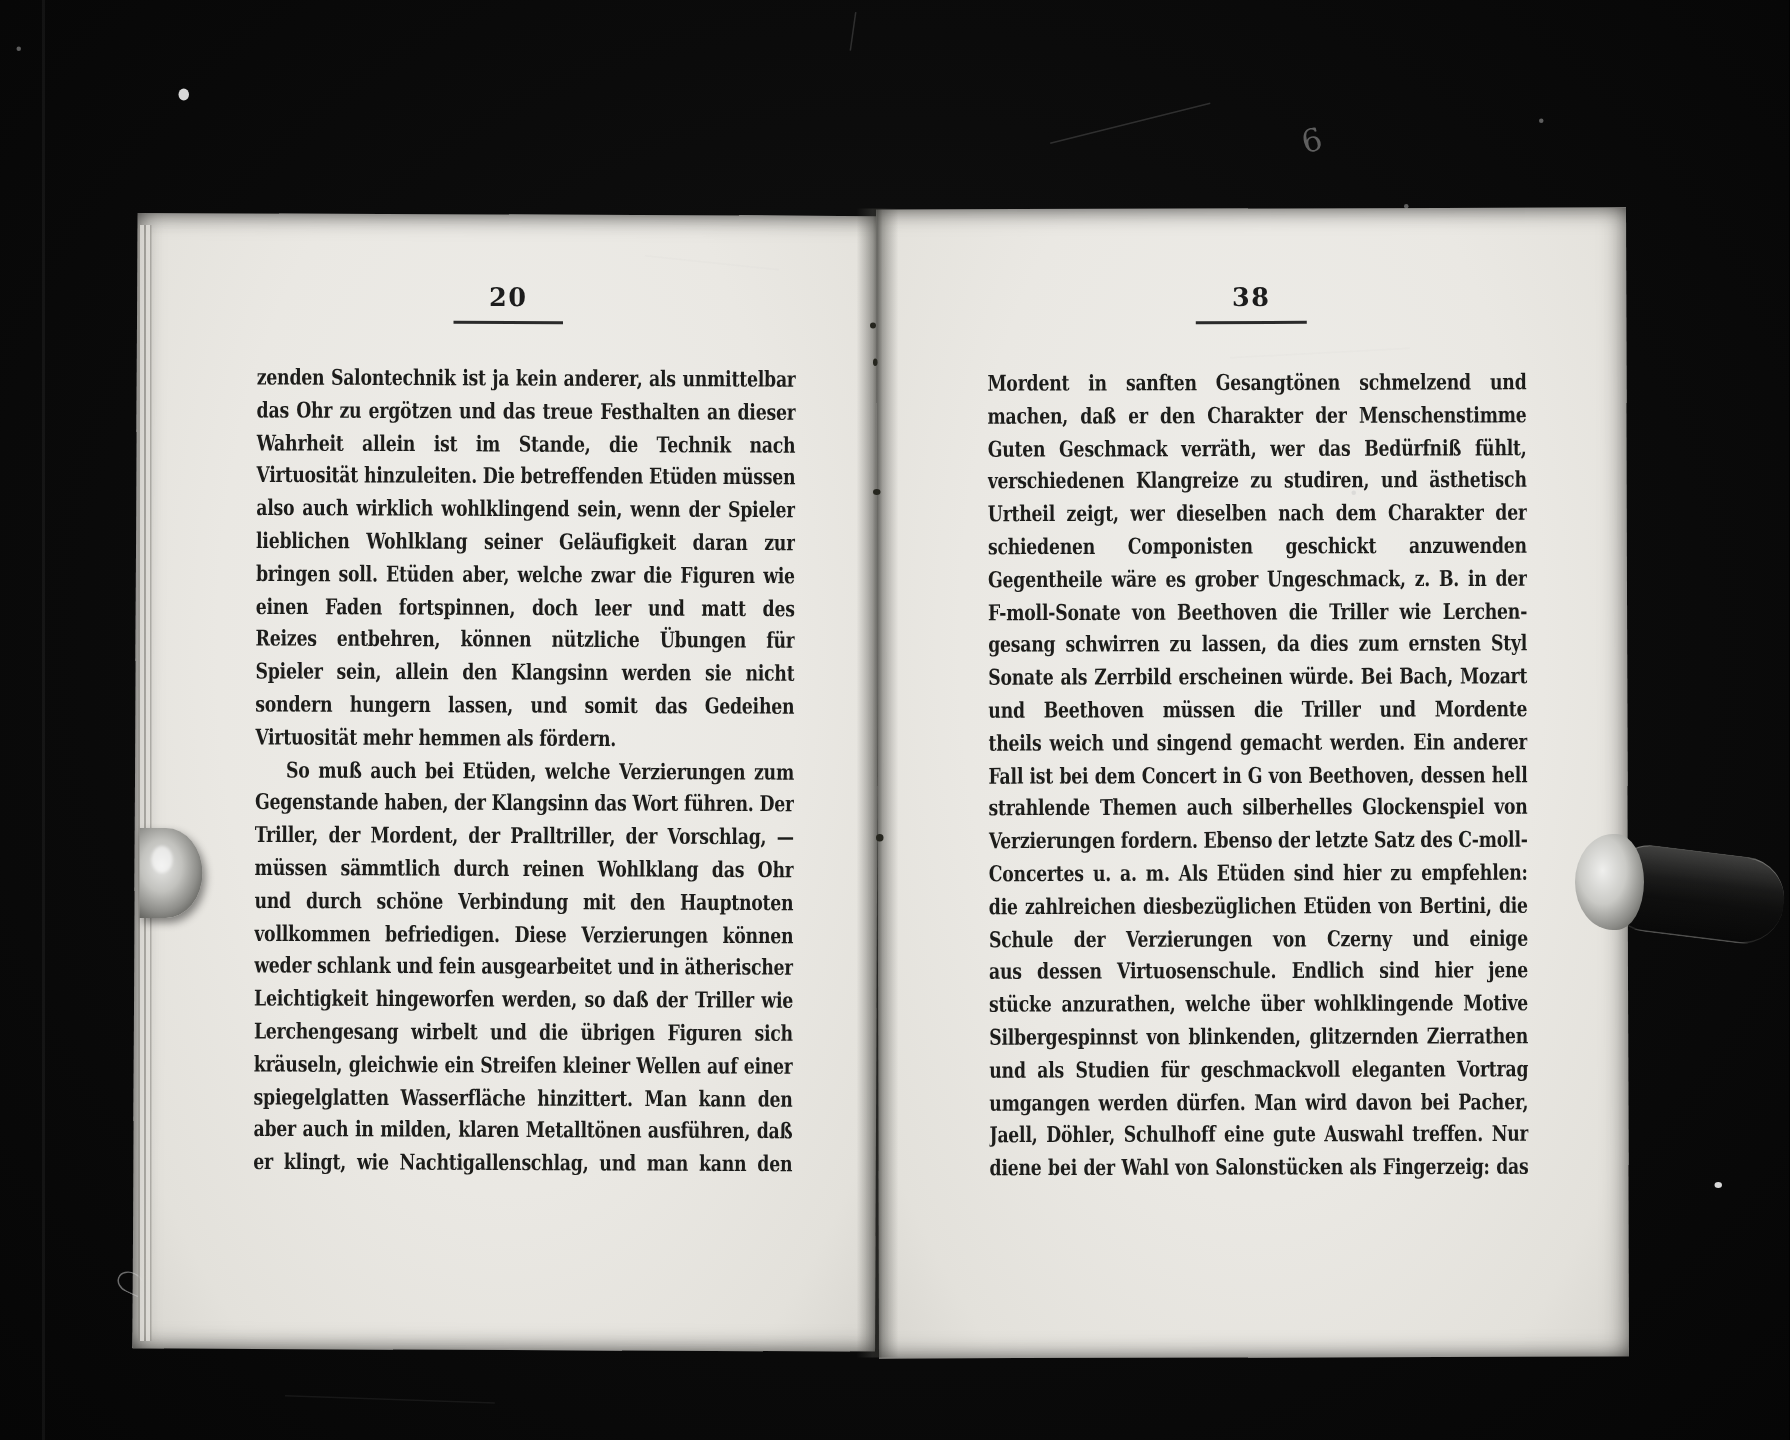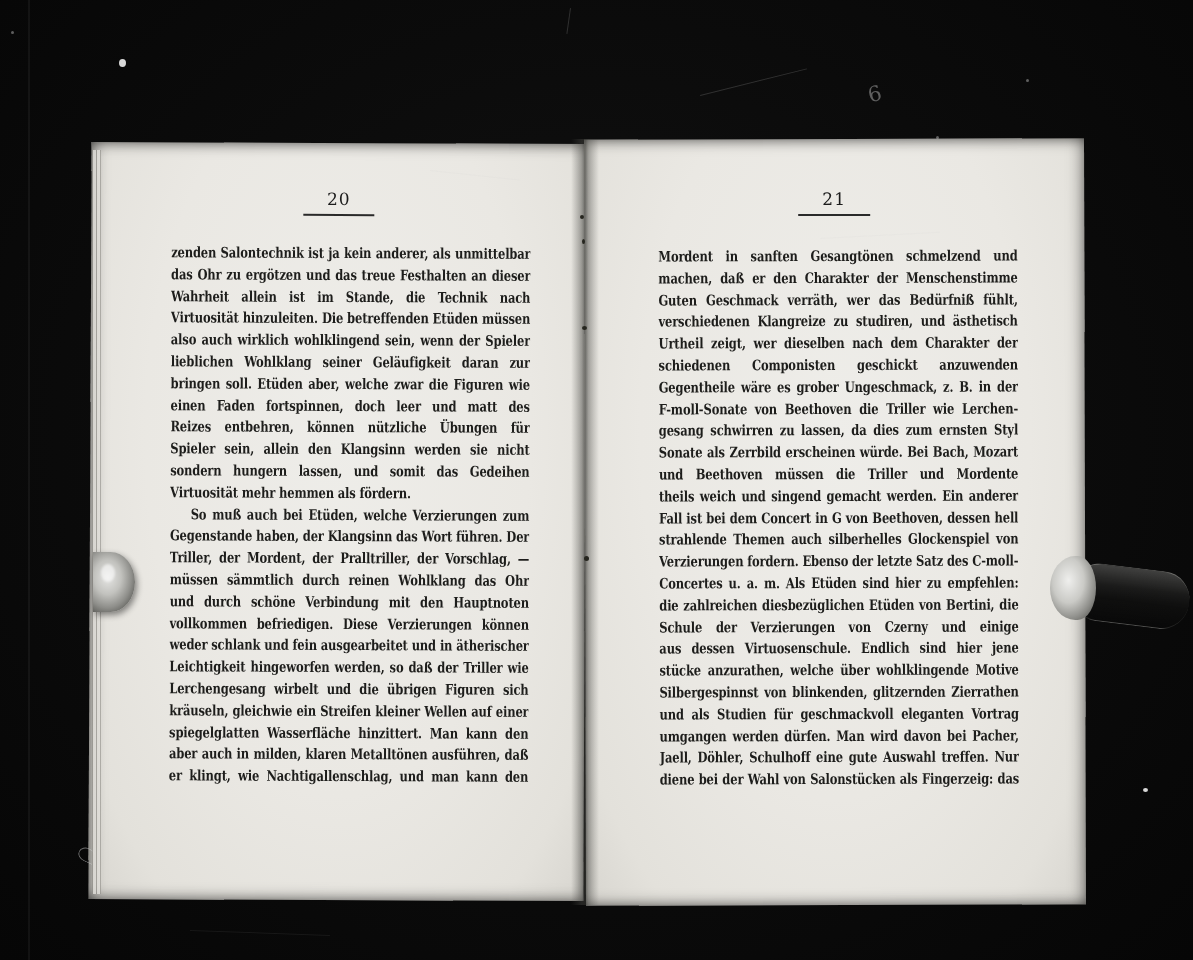--- a/index.html
+++ b/index.html
@@ -50,21 +50,21 @@
     position:absolute; left:571px; top:139px; width:28px; height:766px; z-index:3;
     background:linear-gradient(to right, rgba(20,20,18,0) 0%, rgba(70,70,66,0.45) 38%,
                rgba(52,52,48,0.62) 50%, rgba(70,70,66,0.4) 62%, rgba(20,20,18,0) 100%);
   }
   .spine-speck { position:absolute; background:#26261f; border-radius:50%; z-index:4; }
 
   .page-num-row { position:absolute; left:0; right:0; text-align:center; }
   .page.left  .page-num-row { top:46px; }
   .page.right .page-num-row { top:50px; }
   .page-num {
-    display:inline-block; font-size:17px; font-weight:normal; color:#1c1c1c;
+    display:inline-block; font-size:17px; font-weight:bold; color:#1c1c1c;
     letter-spacing:1px; padding:0 24px 5px; border-bottom:2px solid #2a2a2a;
   }
 
   .text-col {
     position:absolute; width:452px;
     transform:scaleX(0.795); transform-origin:0 0;
     color:#1d1d1b; font-weight:bold; font-size:14.5px; letter-spacing:-0.2px;
   }
   .page.left  .text-col { left:80px; top:99px;  }
   .page.right .text-col { left:74px; top:106px; }
@@ -134,21 +134,21 @@
         <div class="text-line">Lerchengesang wirbelt und die übrigen Figuren sich zart</div>
         <div class="text-line">kräuseln, gleichwie ein Streifen kleiner Wellen auf einer</div>
         <div class="text-line">spiegelglatten Wasserfläche hinzittert. Man kann den Triller</div>
         <div class="text-line">aber auch in milden, klaren Metalltönen ausführen, daß</div>
         <div class="text-line">er klingt, wie Nachtigallenschlag, und man kann den</div>
       </div>
   </div>
 
   <div class="page right">
     <div class="page-num-row">
-      <span class="page-num">21</span>
+      <span class="page-num">38</span>
     </div>
     <div class="text-col">
         <div class="text-line">Mordent in sanften Gesangtönen schmelzend und hauchend</div>
         <div class="text-line">machen, daß er den Charakter der Menschenstimme erhält.</div>
         <div class="text-line">Guten Geschmack verräth, wer das Bedürfniß fühlt, diese</div>
         <div class="text-line">verschiedenen Klangreize zu studiren, und ästhetisch feines</div>
         <div class="text-line">Urtheil zeigt, wer dieselben nach dem Charakter der ver-</div>
         <div class="text-line">schiedenen Componisten geschickt anzuwenden versteht.  Im</div>
         <div class="text-line">Gegentheile wäre es grober Ungeschmack, z. B. in der</div>
         <div class="text-line">F-moll-Sonate von Beethoven die Triller wie Lerchen-</div>

